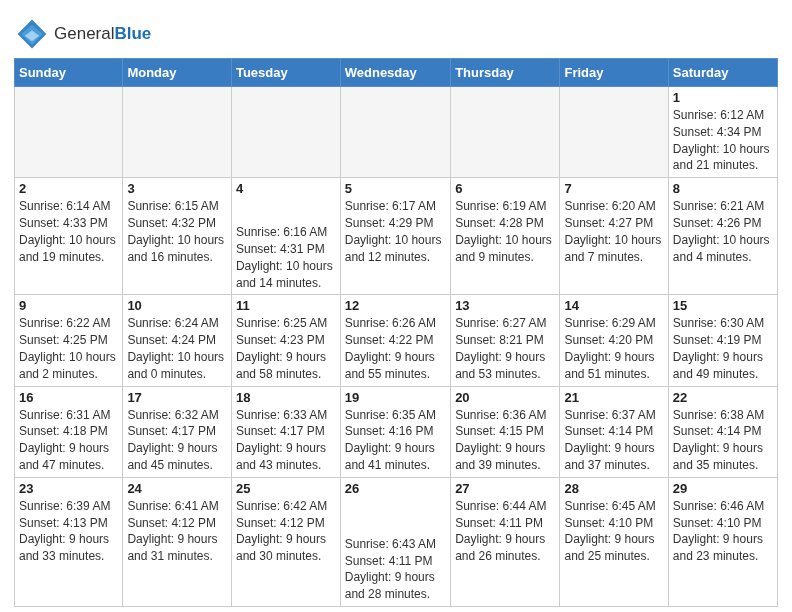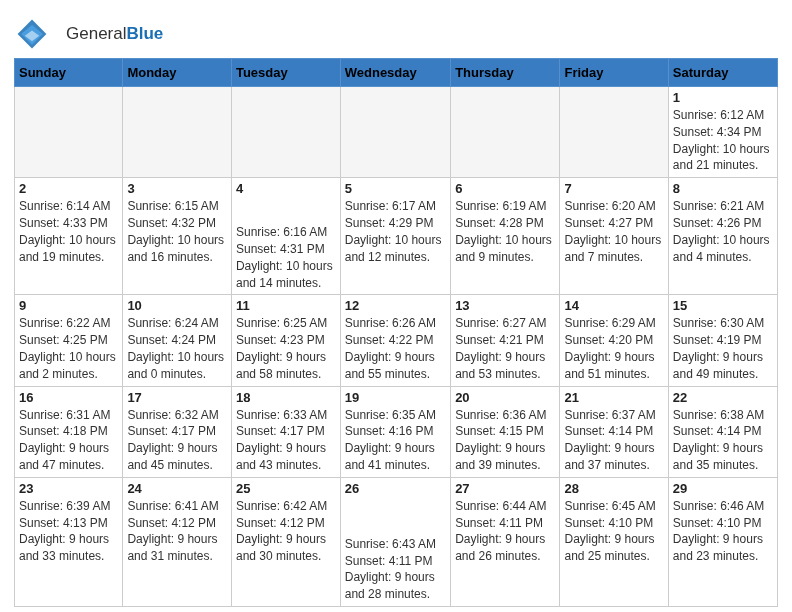--- a/index.html
+++ b/index.html
@@ -17,21 +17,21 @@
     }
     .header {
       display: flex;
       justify-content: space-between;
       align-items: flex-start;
       margin-bottom: 6px;
     }
     .logo {
       display: flex;
       align-items: center;
-      gap: 16px;
+      gap: 4px;
       margin-top: 6px;
     }
     .logo-icon {
       width: 36px;
       height: 36px;
     }
     .title-block {
       text-align: right;
     }
     .month-title {
@@ -45,21 +45,21 @@
       color: #555;
       margin-top: 2px;
     }
     .calendar {
       width: 100%;
       border-collapse: collapse;
       border: 1px solid #ccc;
     }
     .calendar th {
       background: #3a7cc1;
-      color: #000000;
+      color: #ffffff;
       font-size: 13px;
       font-weight: bold;
       padding: 6px 4px;
       text-align: left;
       border: 1px solid #5590cc;
     }
     .calendar td {
       vertical-align: top;
       border: 1px solid #ccc;
       padding: 3px 4px;
@@ -215,21 +215,21 @@
           <td>
             <span class="day-number">12</span>
             <div class="day-info" style="white-space: pre-line;">Sunrise: 6:26 AM
 Sunset: 4:22 PM
 Daylight: 9 hours
 and 55 minutes.</div>
           </td>
           <td>
             <span class="day-number">13</span>
             <div class="day-info" style="white-space: pre-line;">Sunrise: 6:27 AM
-Sunset: 4:21 PM
+Sunset: 8:21 PM
 Daylight: 9 hours
 and 53 minutes.</div>
           </td>
           <td>
             <span class="day-number">14</span>
             <div class="day-info" style="white-space: pre-line;">Sunrise: 6:29 AM
 Sunset: 4:20 PM
 Daylight: 9 hours
 and 51 minutes.</div>
           </td>

